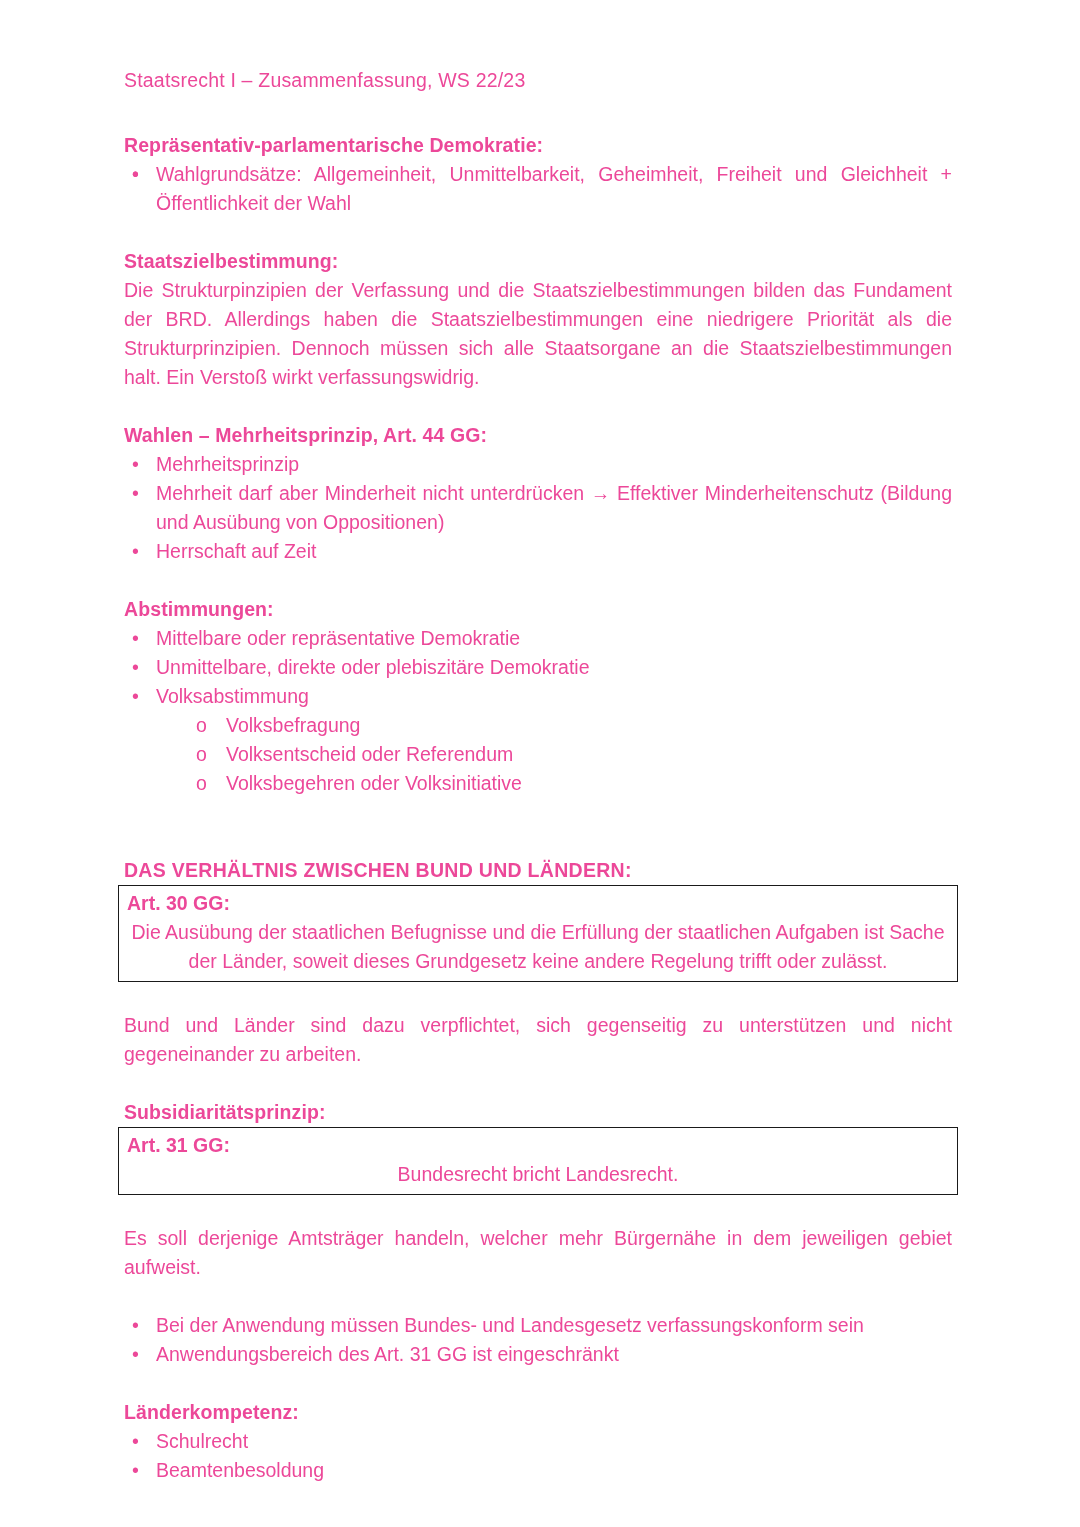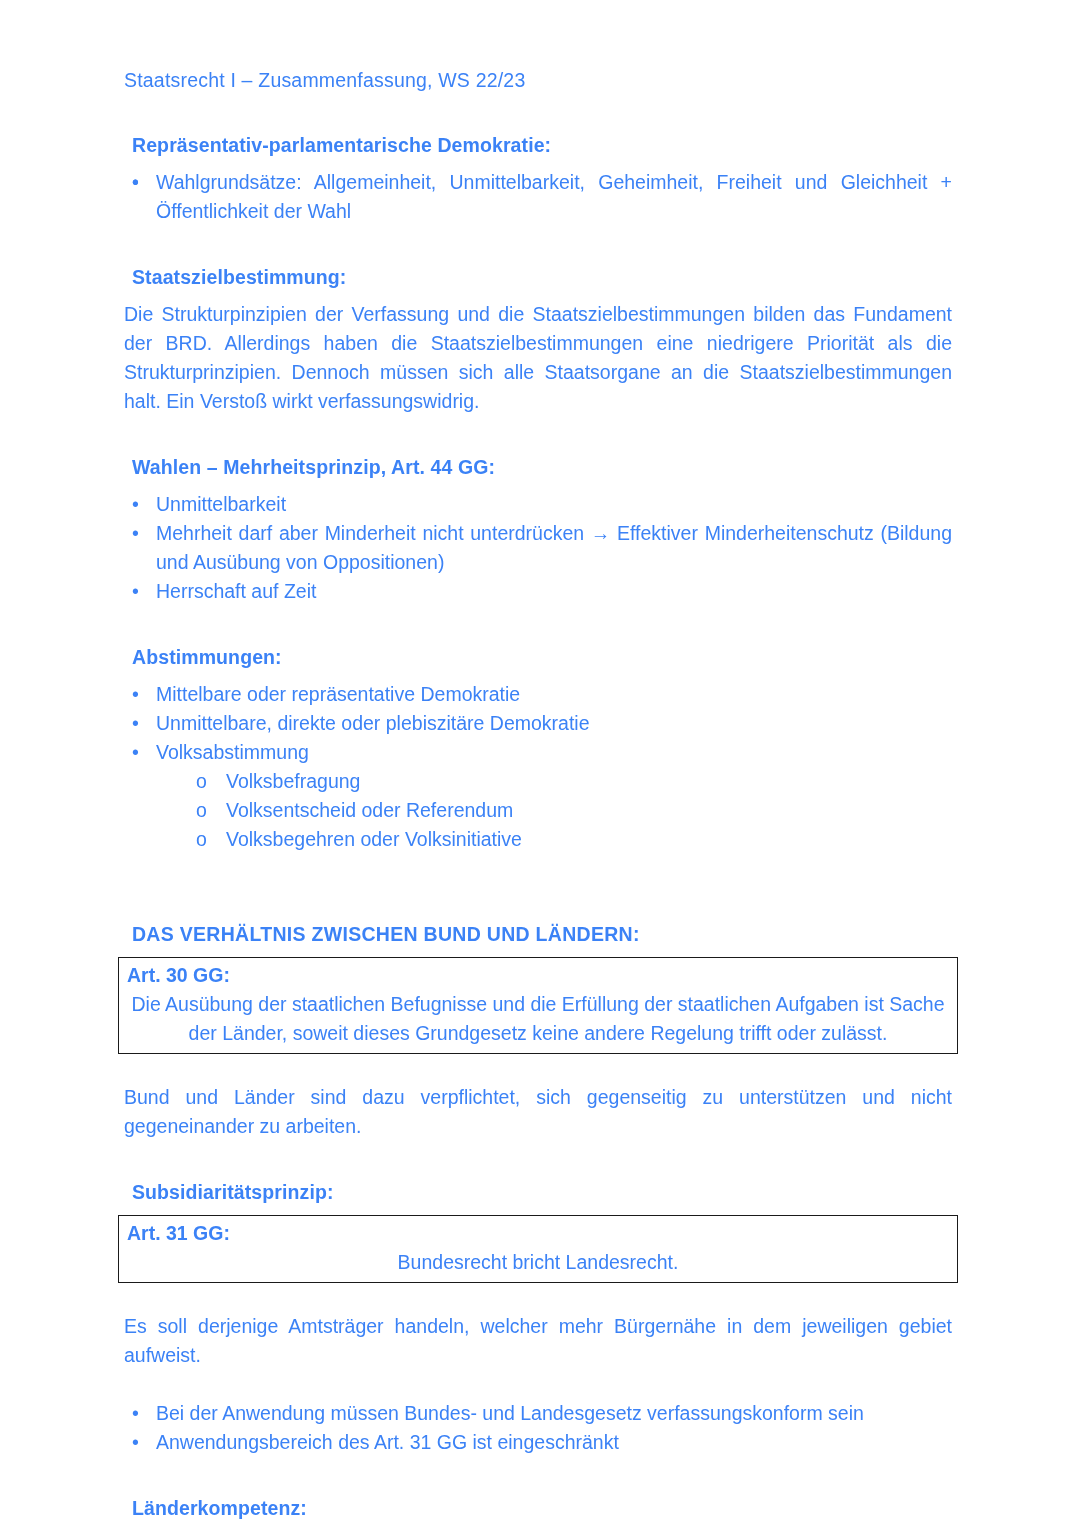--- a/index.html
+++ b/index.html
@@ -7,42 +7,42 @@
     padding: 0;
     background: #ffffff;
   }
   .page {
     position: relative;
     width: 1080px;
     height: 1527px;
     background: #ffffff;
     box-sizing: border-box;
     font-family: "Liberation Sans", sans-serif;
-    color: #3b82f6;
+    color: #ec4899;
     overflow: hidden;
   }
   .content {
     position: absolute;
     left: 124px;
     top: 66px;
     width: 828px;
   }
 
   
   .doc-header {
     font-size: 19.5px;
     line-height: 29px;
     margin: 0 0 36px 0;
     letter-spacing: 0.01em;
   }
   .sec-heading {
     font-size: 19.5px;
     line-height: 29px;
     font-weight: bold;
-    margin: 8px;
+    margin: 0;
     letter-spacing: 0.005em;
   }
   .sec-heading.caps {
     letter-spacing: 0.015em;
   }
   .para {
     font-size: 19.5px;
     line-height: 29px;
     margin: 0;
     text-align: justify;
@@ -140,21 +140,21 @@
 
     <div class="sec-heading">Staatszielbestimmung:</div>
     <p class="para">Die Strukturpinzipien der Verfassung und die Staatszielbestimmungen bilden das Fundament der BRD. Allerdings haben die Staatszielbestimmungen eine niedrigere Priorität als die Strukturprinzipien. Dennoch müssen sich alle Staatsorgane an die Staatszielbestimmungen halt. Ein Verstoß wirkt verfassungswidrig.</p>
 
     <div class="gap-md"></div>
 
     <div class="sec-heading">Wahlen – Mehrheitsprinzip, Art. 44 GG:</div>
     <ul class="blist">
       <li class="ragged">
         <span class="bullet-dot">•</span>
-        <span>Unmittelbarkeit</span>
+        <span>Mehrheitsprinzip</span>
       </li>
       <li>
         <span class="bullet-dot">•</span>
         <span>Mehrheit darf aber Minderheit nicht unterdrücken → Effektiver Minderheitenschutz (Bildung und Ausübung von Oppositionen)</span>
       </li>
       <li class="ragged">
         <span class="bullet-dot">•</span>
         <span>Herrschaft auf Zeit</span>
       </li>
     </ul>

